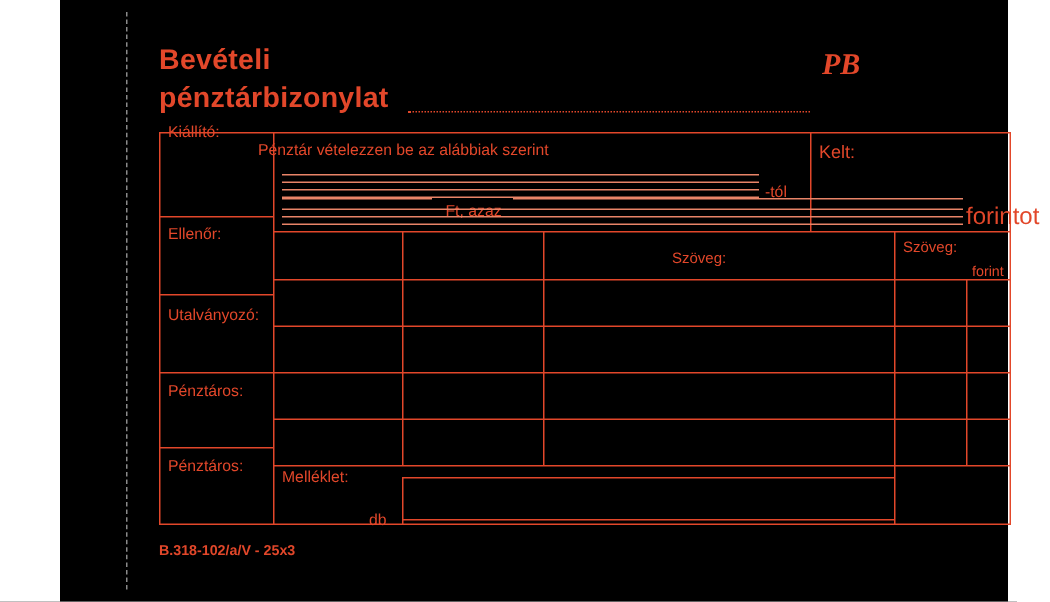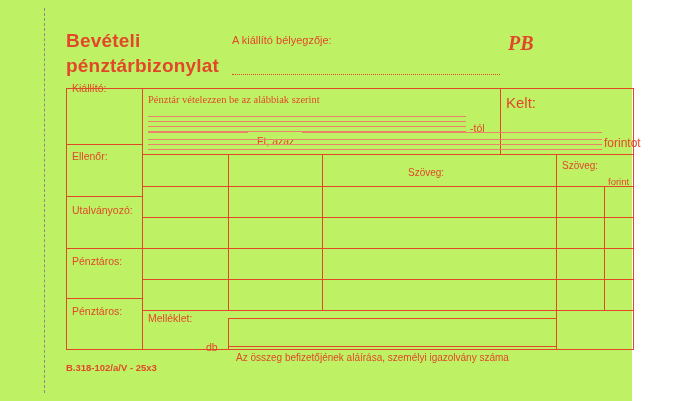--- a/index.html
+++ b/index.html
@@ -11,21 +11,22 @@
     width: 700px;
     height: 401px;
     font-family: "Liberation Sans", sans-serif;
     color: #e2472a;
     overflow: hidden;
   }
   .sheet {
     position: relative;
     width: 632px;
     height: 401px;
-    background: #bef264;
+    background: #000000;
+    margin-left: 40px;
   }
   
   .perf {
     position: absolute;
     left: 44px;
     top: 8px;
     bottom: 8px;
     width: 0;
     border-left: 1px dashed #8a8a8a;
   }
@@ -107,49 +108,48 @@
     border-top: 1.4px solid #e2472a;
   }
   .vline {
     position: absolute;
     border-left: 1.4px solid #e2472a;
   }
 
   
   .top-text {
     position: absolute;
-    left: 148px;
+    left: 132px;
     top: 94px;
     font-size: 10.5px;
-    font-family: Liberation Serif, serif;
   }
   .kelt {
     position: absolute;
     left: 506px;
     top: 94px;
-    font-size: 15px;
+    font-size: 12px;
   }
   .tol {
     position: absolute;
     left: 470px;
     top: 122px;
     font-size: 10.5px;
     text-align: right;
   }
   .ft-azaz {
     position: absolute;
     left: 257px;
     top: 135px;
     font-size: 10.5px;
   }
   .forintot {
     position: absolute;
     left: 604px;
     top: 136px;
-    font-size: 12px;
+    font-size: 16px;
   }
 
   
   .rule {
     position: absolute;
     border-top: 1px solid #e98468;
   }
 
   
   .col-h {
@@ -198,21 +198,20 @@
 
 <div class="sheet">
 
   <div class="perf"></div>
 
   <div class="title">
     <div>Bevételi</div>
     <div>pénztárbizonylat</div>
   </div>
 
-  <div class="stamp-label">A kiállító bélyegzője:</div>
   <div class="stamp-dots"></div>
   <div class="pb">PB</div>
 
   <div class="frame"></div>
   <div class="v-label"></div>
 
   <div class="lbl lbl-kiallito">Kiállító:</div>
   <div class="lbl lbl-ellenor">Ellenőr:</div>
   <div class="lbl lbl-utalv">Utalványozó:</div>
   <div class="lbl lbl-konyvelo">Pénztáros:</div>
@@ -266,17 +265,16 @@
   <div style="position:absolute;left:142px;top:279px;width:492px;height:31px;"></div>
 
   <div class="melleklet">Melléklet:</div>
   <div class="db">db</div>
 
   <div class="vline" style="left:228px; top:318px; height:32px;"></div>
   <div class="hline" style="left:228px; top:318px; width:328px;"></div>
   <div class="hline" style="left:228px; top:346px; width:328px;"></div>
   <div style="position:absolute;left:228px;top:318px;width:328px;height:28px;"></div>
 
-  <div class="sign-text">Az összeg befizetőjének aláírása, személyi igazolvány száma</div>
 
   <div class="footer-code">B.318-102/a/V - 25x3</div>
 
 </div>
 
 </body></html>

